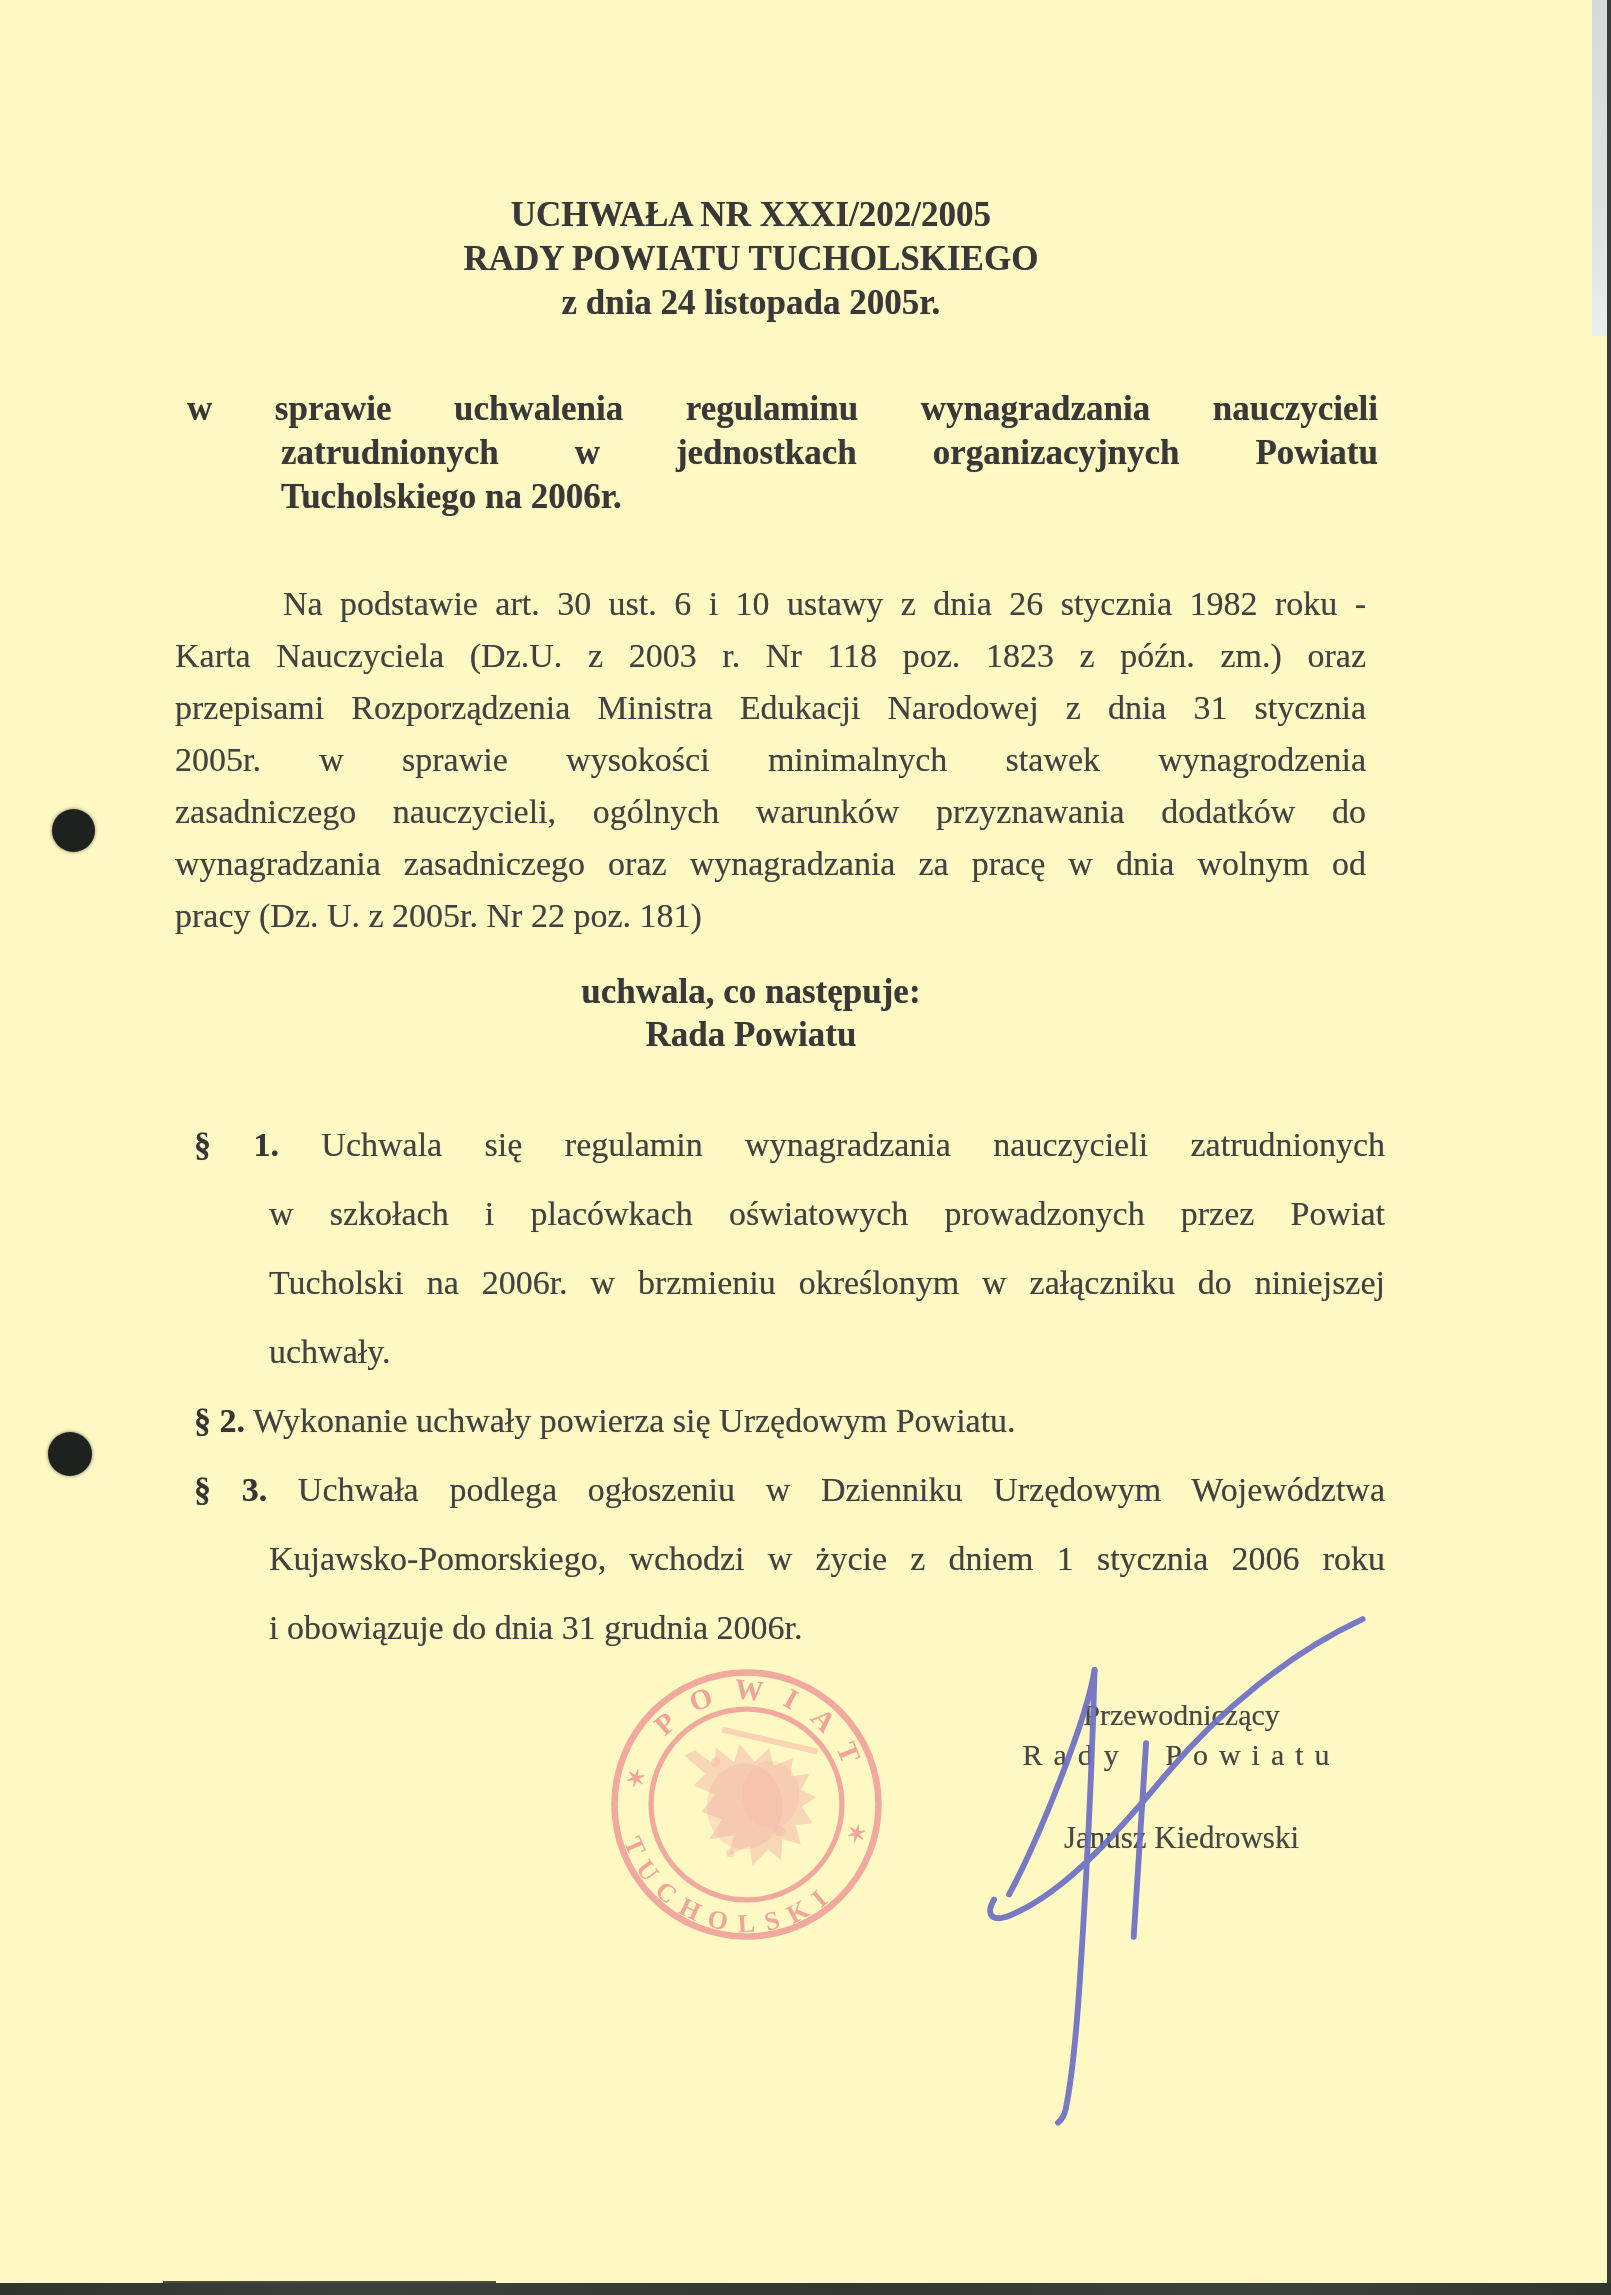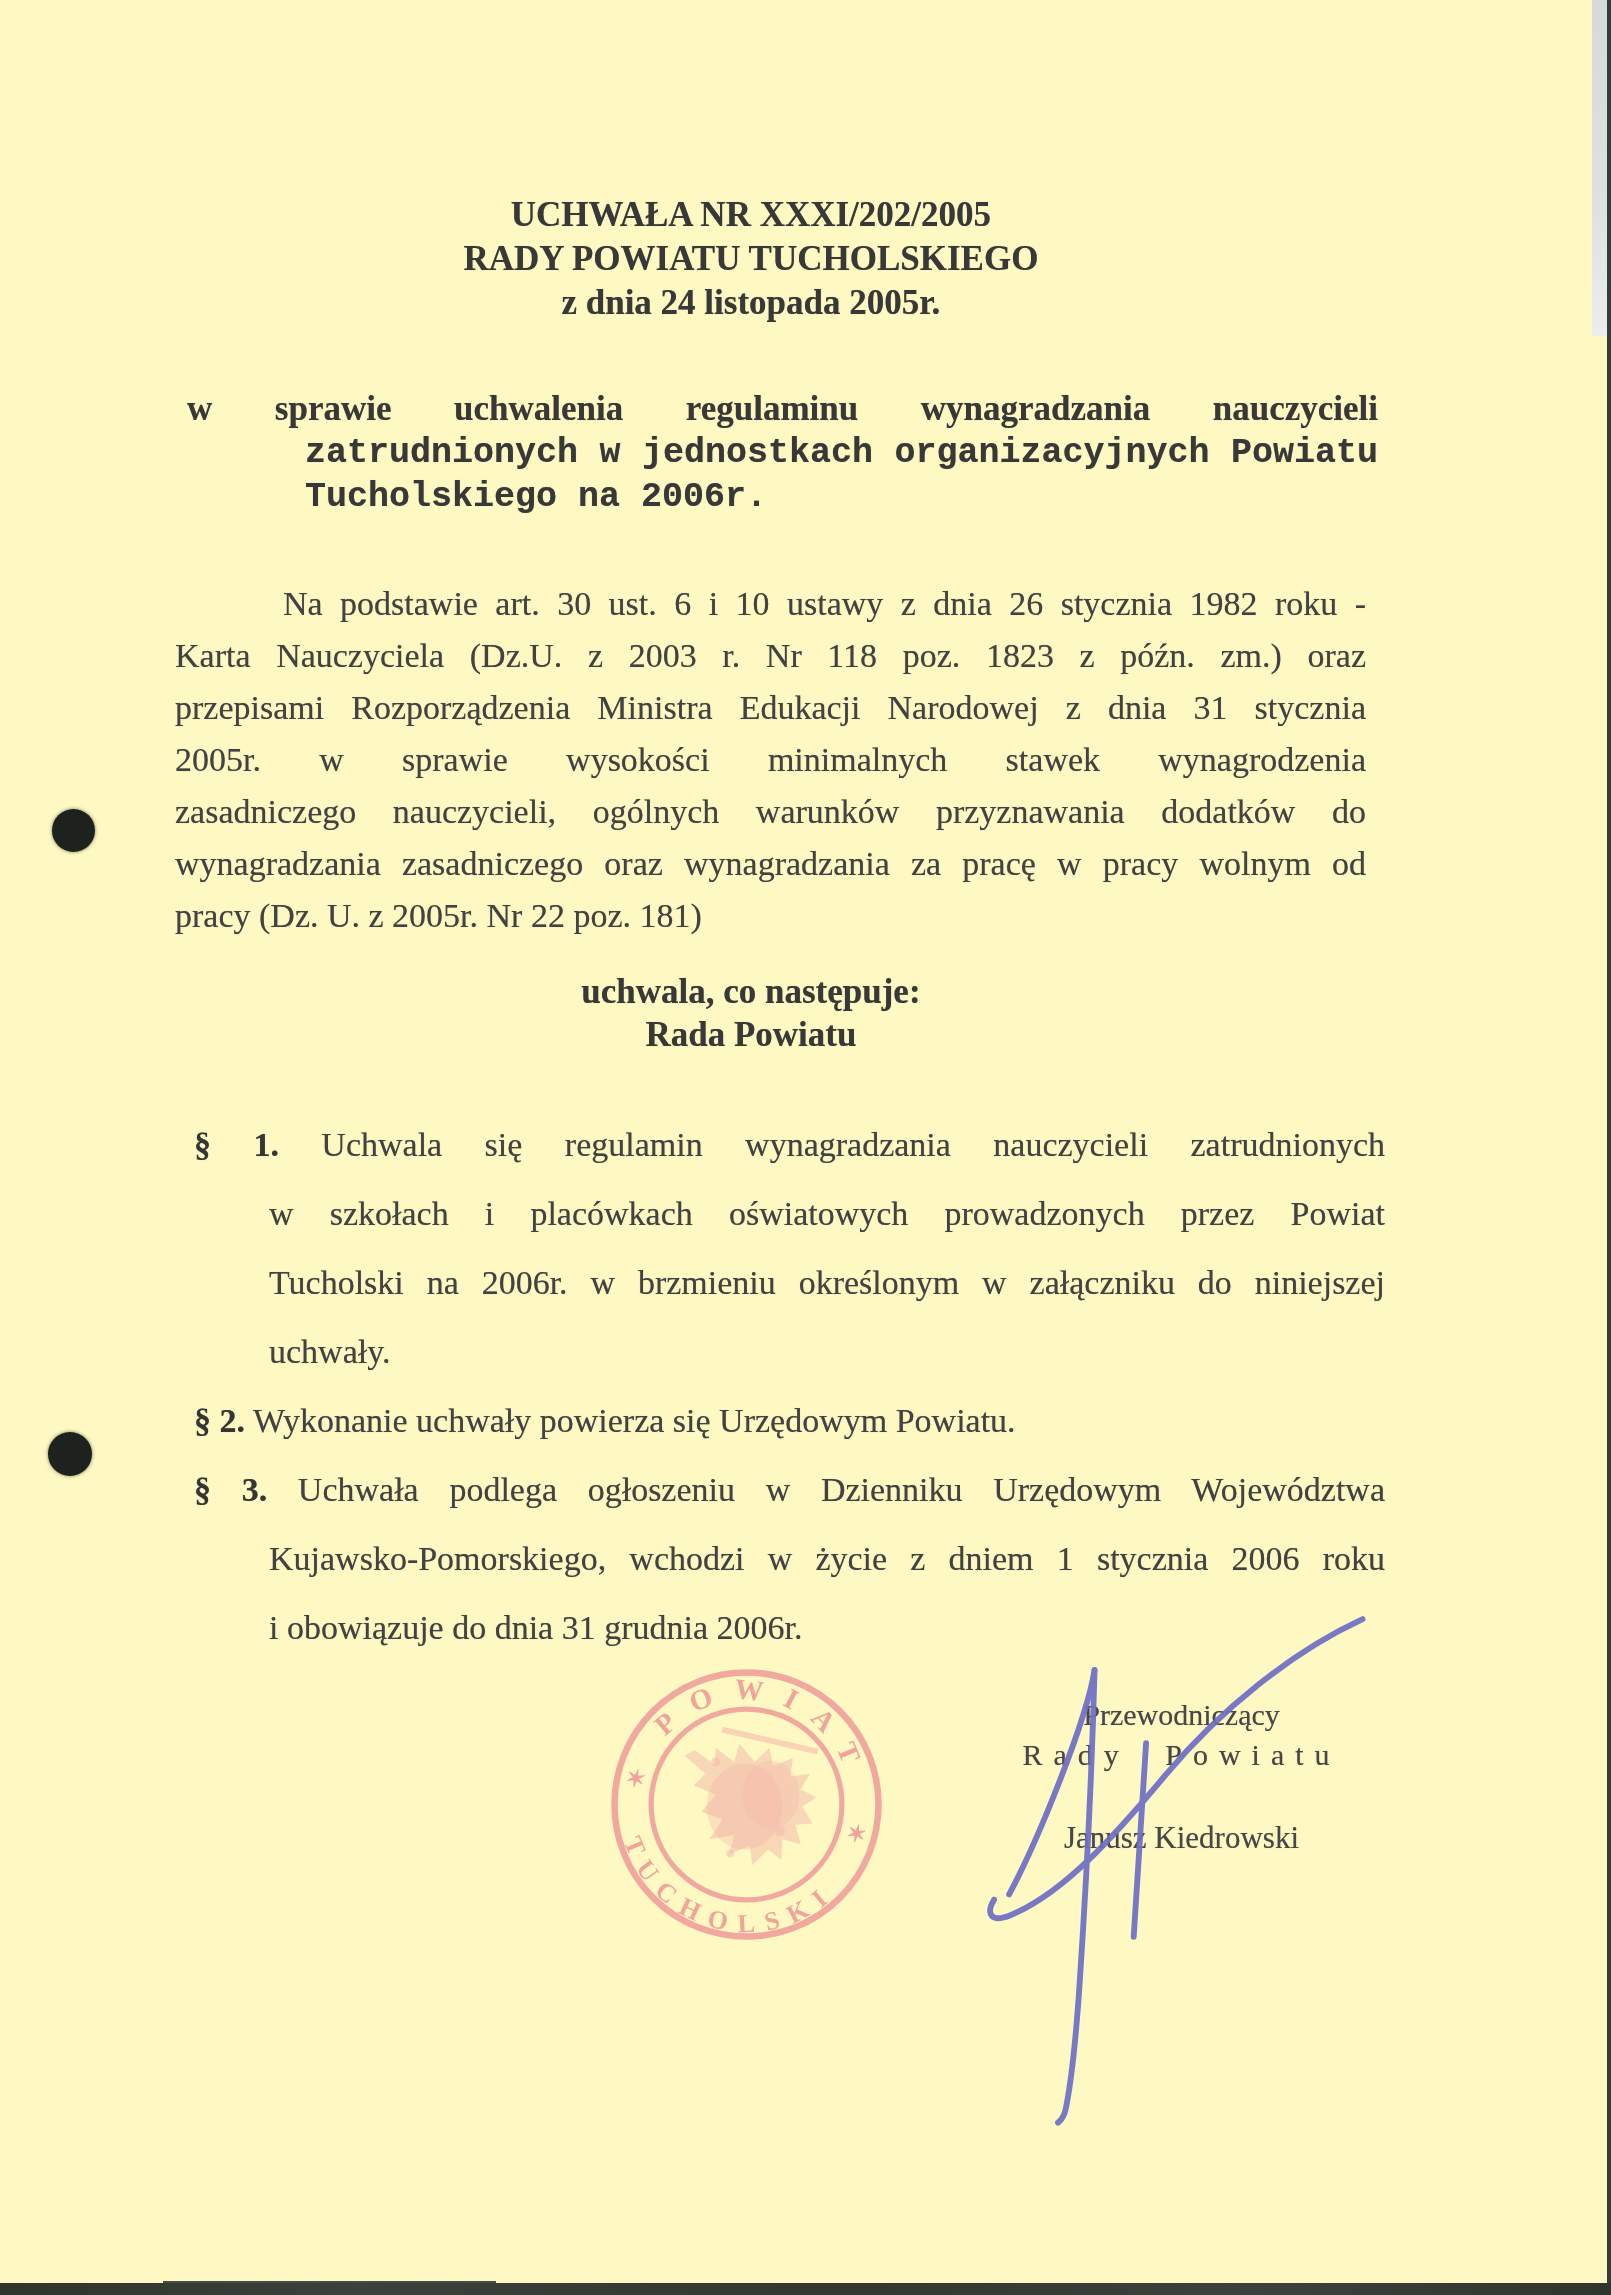--- a/index.html
+++ b/index.html
@@ -21,21 +21,21 @@
     font-weight:bold; font-size:35px; line-height:44px; color:#383838;}
   .legal{ position:absolute; top:578px; left:0; width:100%;
     font-size:34px; line-height:52px;}
   .res-head{ position:absolute; top:970px; left:0; width:100%; text-align:center;
     font-weight:bold; font-size:35px; line-height:43px; color:#383838; transform:translateX(-19.6px);}
   .sections{ position:absolute; top:1110px; left:0; width:100%;
     font-size:34px; line-height:69px;margin-left:19px;}
 
   .just{ text-align:justify; text-align-last:justify; text-justify:inter-word; }
   .ind{ margin-left:75px; }
-  .sub-ind{ margin-left:118px;font-family:Liberation Mono, monospace; }
+  .sub-ind{ margin-left:94px; }
   .first-indent{ padding-left:108px; }
   .mk{ color:#353535; }
 
   .sig-block{ position:absolute; left:1013px; top:1695px; width:337px; z-index:2;
     text-align:center; color:#474747; }
   .sig-title1{ font-size:30px; line-height:40px; }
   .sig-title2{ font-size:30px; line-height:40px; letter-spacing:11px; word-spacing:17px; }
   .sig-name{ font-size:31px; line-height:39px; margin-top:43px; }
 
   .stamp{ position:absolute; left:606px; top:1664px; width:281px; height:281px; z-index:1; }
@@ -72,21 +72,21 @@
       <div class="just sub-ind">zatrudnionych w jednostkach organizacyjnych Powiatu</div>
       <div class="sub-ind">Tucholskiego na 2006r.</div>
     </div>
 
     <div class="legal">
       <div class="just first-indent">Na podstawie art. 30 ust. 6 i 10 ustawy z dnia 26 stycznia 1982 roku -</div>
       <div class="just">Karta Nauczyciela (Dz.U. z 2003 r. Nr 118 poz. 1823 z późn. zm.) oraz</div>
       <div class="just">przepisami Rozporządzenia Ministra Edukacji Narodowej z dnia 31 stycznia</div>
       <div class="just">2005r. w sprawie wysokości minimalnych stawek wynagrodzenia</div>
       <div class="just">zasadniczego nauczycieli, ogólnych warunków przyznawania dodatków do</div>
-      <div class="just">wynagradzania zasadniczego oraz wynagradzania za pracę w pracy wolnym od</div>
+      <div class="just">wynagradzania zasadniczego oraz wynagradzania za pracę w dnia wolnym od</div>
       <div>pracy (Dz. U. z 2005r. Nr 22 poz. 181)</div>
     </div>
 
     <div class="res-head">
       <div>uchwala, co następuje:</div>
       <div>Rada Powiatu</div>
     </div>
 
     <div class="sections">
       <div class="just"><b class="mk">§ 1.</b><span> Uchwala się regulamin wynagradzania nauczycieli zatrudnionych</span></div>

